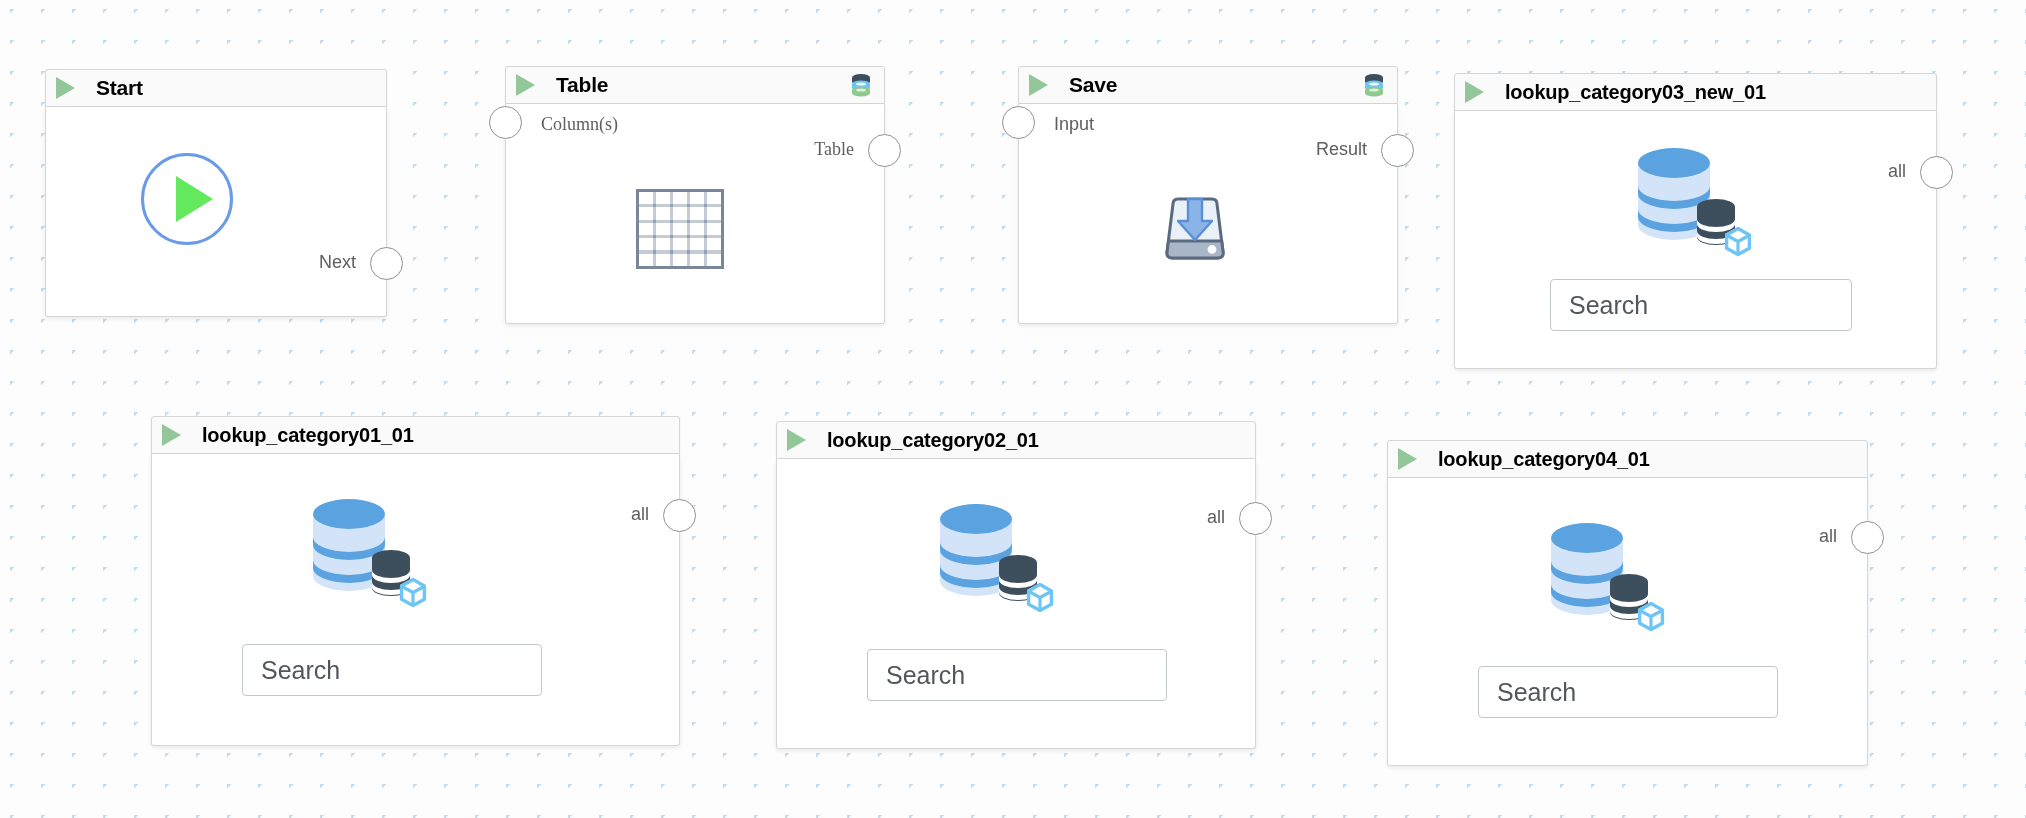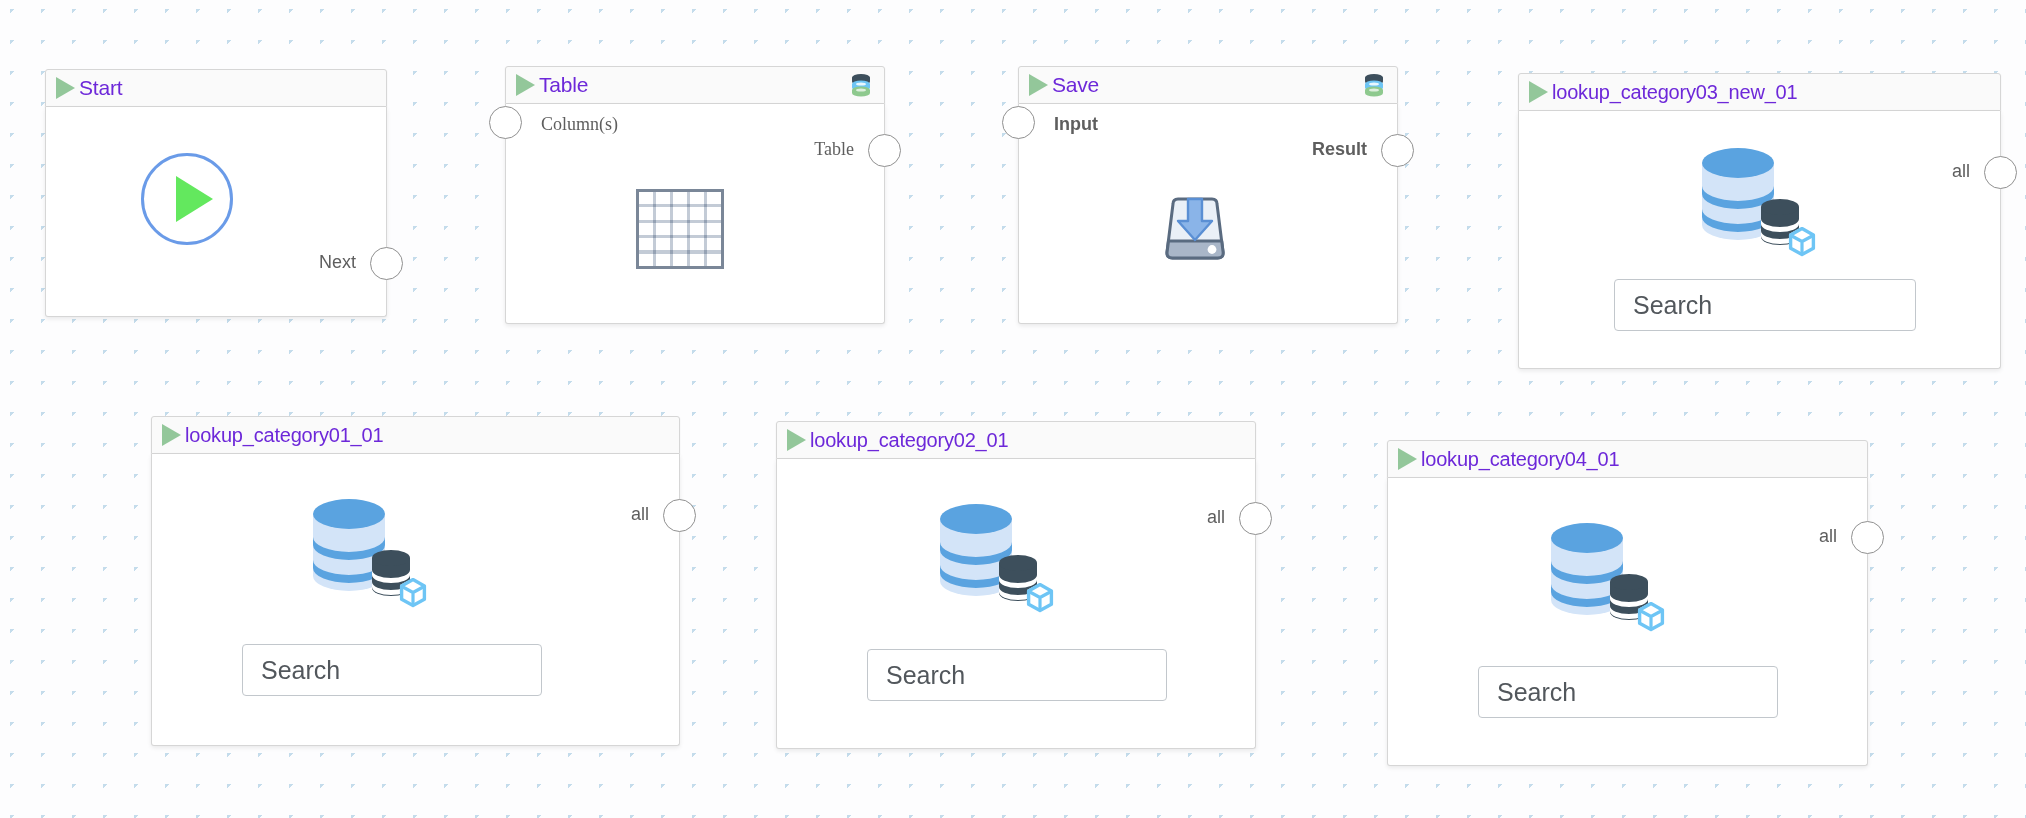--- a/index.html
+++ b/index.html
@@ -41,24 +41,24 @@
   }
   .node-header .tri {
     width: 0; height: 0;
     border-left: 19px solid #93c79a;
     border-top: 11px solid transparent;
     border-bottom: 11px solid transparent;
     margin-left: 10px;
     flex: 0 0 auto;
   }
   .node-title {
-    margin-left: 4px;
+    margin-left: 21px;
     font-size: 21px;
-    font-weight: normal;
-    color: #6d28d9;
+    font-weight: bold;
+    color: #000000;
     white-space: nowrap;
     letter-spacing: -0.2px;
   }
   .node-title.small { font-size: 20px; }
   .hdr-icon {
     position: absolute;
     right: 10px;
     top: 50%;
     transform: translateY(-50%);
     width: 26px; height: 26px;
@@ -185,39 +185,39 @@
           <path d="M4 5.5 v4 a9 3.6 0 0 0 18 0 v-4" fill="#3d4f5c"></path>
           <ellipse cx="13" cy="12" rx="9" ry="3.6" fill="#6ec5f5"></ellipse>
           <path d="M4 12 v3.5 a9 3.6 0 0 0 18 0 v-3.5" fill="#6ec5f5"></path>
           <ellipse cx="13" cy="18" rx="9" ry="3.6" fill="#8ec98e"></ellipse>
           <path d="M4 18 v3 a9 3.6 0 0 0 18 0 v-3" fill="#8ec98e"></path>
           <ellipse cx="13" cy="12" rx="5" ry="1.6" fill="#ffffff" opacity="0.85"></ellipse>
           <ellipse cx="13" cy="18" rx="5" ry="1.6" fill="#ffffff" opacity="0.7"></ellipse>
         </svg>
       </div>
     </div>
-    <div class="node-body" style="height:220px;font-weight:bold;">
+    <div class="node-body" style="height:220px;">
       <div class="port" style="left:-17px; top:2px;"></div>
       <div class="port-label" style="left:35px; top:10px;">Input</div>
 
       <div style="position:absolute; left:128px; top:78px;">
         <svg width="96" height="96" viewBox="0 0 96 96">
           <path d="M26 22 q0 -5 5 -5 h34 q5 0 5 5 l6 48 q0.6 6 -5.4 6 h-45.2 q-6 0 -5.4 -6 z" fill="#eaf0f7" stroke="#5a6b80" stroke-width="3" stroke-linejoin="round"></path>
           <path d="M21.5 59 h53.2 l1.4 11 q0.6 6 -5.4 6 h-45.2 q-6 0 -5.4 -6 z" fill="#a9b6c8" stroke="#5a6b80" stroke-width="3" stroke-linejoin="round"></path>
           <circle cx="65" cy="67.5" r="4.4" fill="#ffffff"></circle>
           <path d="M41 17 h14 v22 h10 l-17 19 l-17 -19 h10 z" fill="#8ab4e8" stroke="#5a8fd4" stroke-width="2.4" stroke-linejoin="round"></path>
         </svg>
       </div>
 
       <div class="port-label" style="right:30px; top:35px;">Result</div>
       <div class="port" style="right:-17px; top:30px;"></div>
     </div>
   </div>
 
-  <div class="node" style="left:1518px; top:73px; width:483px;">
+  <div class="node" style="left:1454px; top:73px; width:483px;">
     <div class="node-header">
       <div class="tri"></div>
       <div class="node-title small">lookup_category03_new_01</div>
     </div>
     <div class="node-body" style="height:258px;">
       <div style="position:absolute; left:170px; top:30px;">
         <svg width="130" height="130" viewBox="0 0 130 130">
           <path d="M13 22 v62 a36 15 0 0 0 72 0 v-62 z" fill="#d3e4f8"></path>
           <ellipse cx="49" cy="22" rx="36" ry="15" fill="#5aa3e0"></ellipse>
           <path d="M13 45 a36 15 0 0 0 72 0 v8 a36 15 0 0 1 -72 0 z" fill="#5aa3e0"></path>

